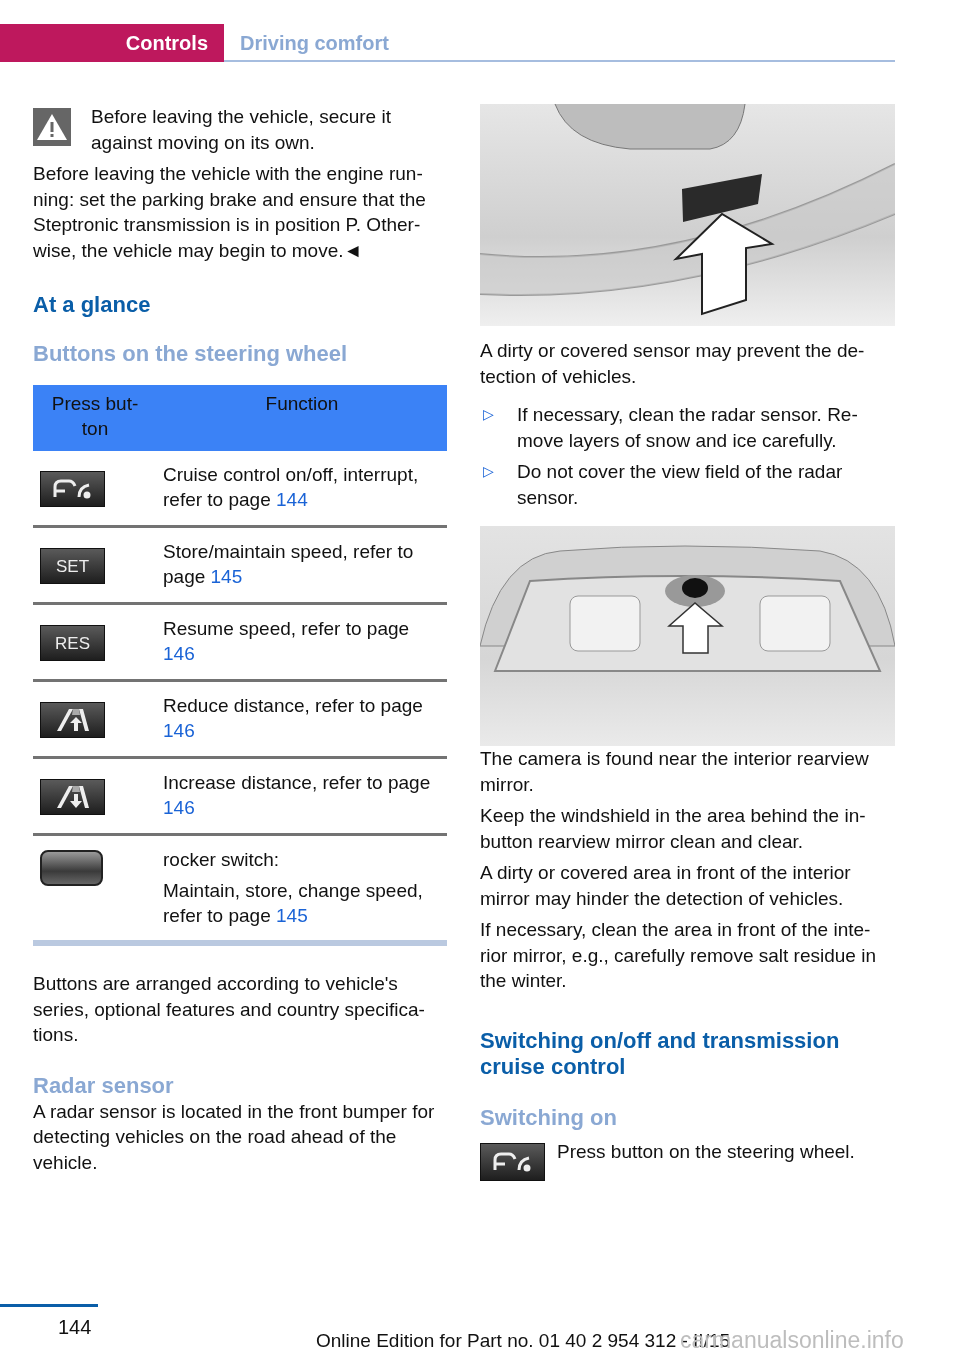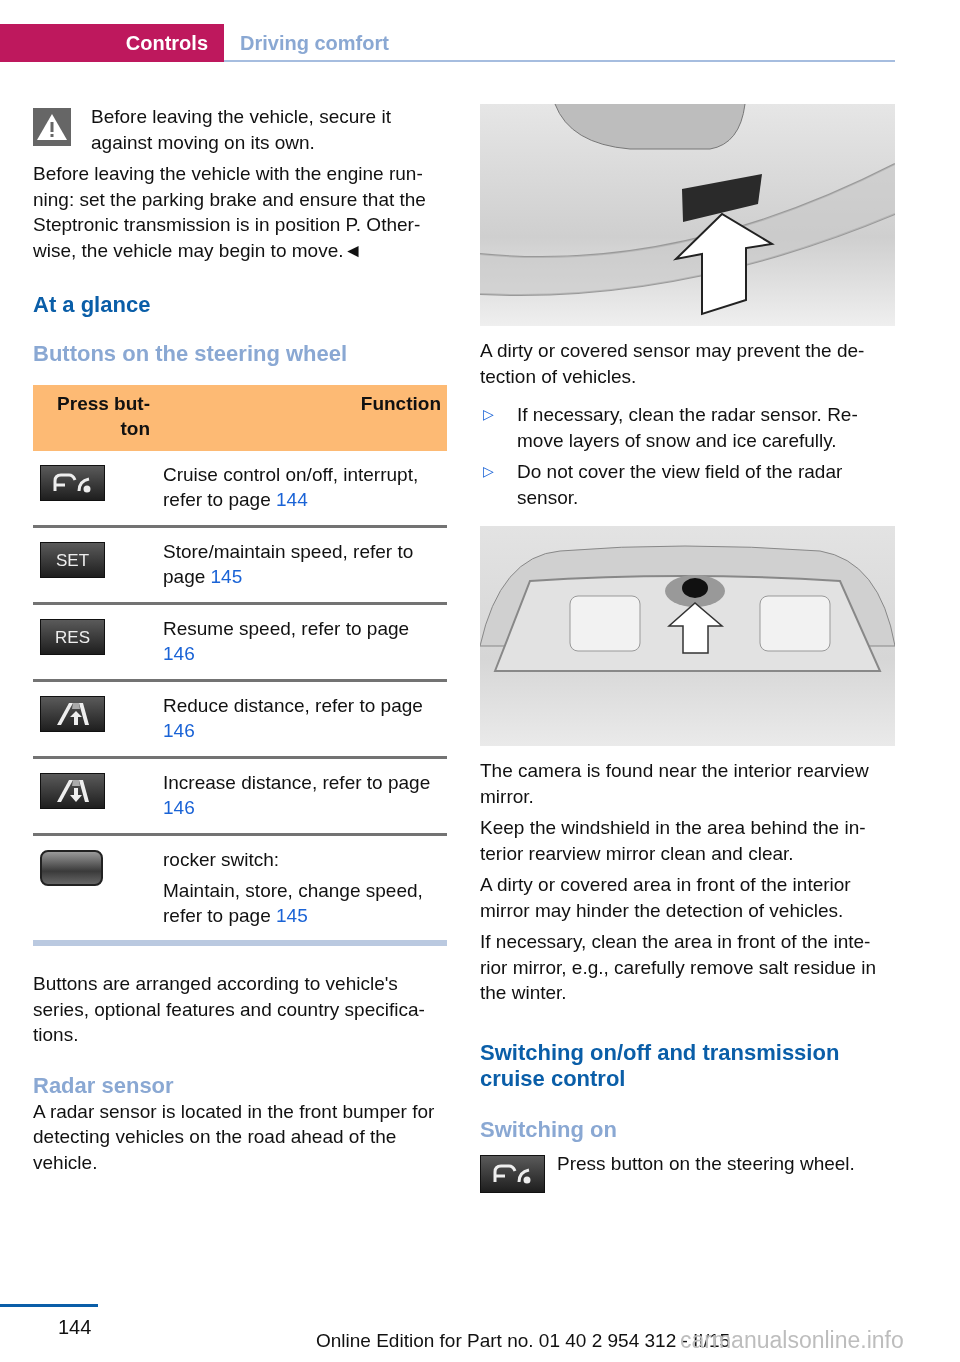--- a/index.html
+++ b/index.html
@@ -18,27 +18,27 @@
   .right { left: 480px; top: 104px; width: 415px; }
   p { margin: 0; font-size: 19px; line-height: 25.5px; }
   .blue-h1 { color: #0a5ea8; font-weight: bold; font-size: 22px; line-height: 27px; }
   .blue-h2 { color: #8aa8d3; font-weight: bold; font-size: 22px; line-height: 27px; }
   .link { color: #1a63d6; }
 
   .warn { display: flex; gap: 20px; }
   .warn-icon { width: 38px; height: 38px; background: #666; flex: none; margin-top: 4px; display:flex; align-items:center; justify-content:center; }
 
   table.btns { border-collapse: collapse; width: 414px; }
-  table.btns th { background: #fdba74; text-align: right; font-weight: bold; font-size: 19px;
+  table.btns th { background: #3b82f6; text-align: center; font-weight: normal; font-size: 19px;
                   line-height: 25px; padding: 6px 6px 10px 7px; vertical-align: top; }
   table.btns td { font-size: 19px; line-height: 25px; padding: 11px 6px 13px 7px; vertical-align: top;
                   border-bottom: 3px solid #737373; }
   table.btns tr:last-child td { border-bottom: 6px solid #bac9e0; padding-bottom: 12px; }
   .btn-img { width: 63px; height: 34px; background: linear-gradient(#5a5a5a, #1e1e1e); border: 1px solid #111;
-             display: flex; align-items: center; justify-content: center; color: #eee; font-size: 17px; margin-top: 3px; }
+             display: flex; align-items: center; justify-content: center; color: #eee; font-size: 17px; margin-top: 9px; }
   .rocker { width: 63px; height: 36px; background: linear-gradient(#9a9a9a, #3a3a3a 60%, #666); border: 2px solid #222;
             border-radius: 8px; margin-top: 3px; box-sizing: border-box; }
 
   .img { background: #dcdcdc; position: relative; overflow: hidden; }
   .bullets { margin: 0; padding: 0; list-style: none; }
   .bullets li { display: flex; font-size: 19px; line-height: 25.5px; margin-bottom: 6px; }
   .bullets .tri { color: #1a63d6; width: 34px; flex: none; font-size: 14px; padding-left: 3px; }
 
   .footer-line { position: absolute; left: 0; top: 1304px; width: 98px; height: 3px; background: #0a5ea8; }
   .page-num { position: absolute; left: 58px; top: 1316px; font-size: 20px; }
@@ -170,22 +170,22 @@
     <svg width="415" height="220" viewBox="0 0 415 220">
       <path d="M0 120 Q20 30 80 25 Q200 15 340 25 Q400 35 415 120 Z" fill="#d0d0d0" stroke="#888"></path>
       <path d="M15 145 L50 55 Q200 45 360 55 L400 145 Z" fill="#e2e2e2" stroke="#888" stroke-width="2"></path>
       <rect x="90" y="70" width="70" height="55" rx="8" fill="#f2f2f2" stroke="#999"></rect>
       <rect x="280" y="70" width="70" height="55" rx="8" fill="#f2f2f2" stroke="#999"></rect>
       <ellipse cx="215" cy="65" rx="30" ry="16" fill="#999"></ellipse>
       <ellipse cx="215" cy="62" rx="13" ry="10" fill="#111"></ellipse>
       <polygon points="203,127 203,100 189,100 215,77 242,100 228,100 228,127" fill="#fff" stroke="#333" stroke-width="1.5"></polygon>
     </svg>
   </div>
-  <p style="margin-top:12px">The camera is found near the interior rearview mirror.</p>
-  <p style="margin-top:6px">Keep the windshield in the area behind the in- terior rearview mirror clean and clear.</p>
+  <p style="">The camera is found near the interior rearview mirror.</p>
+  <p style="margin-top:6px">Keep the windshield in the area behind the in- button rearview mirror clean and clear.</p>
   <p style="margin-top:6px">A dirty or covered area in front of the interior mirror may hinder the detection of vehicles.</p>
   <p style="margin-top:6px">If necessary, clean the area in front of the inte- rior mirror, e.g., carefully remove salt residue in the winter.</p>
   <div class="blue-h1" style="margin-top:34px;line-height:26px">Switching on/off and transmission cruise control</div>
   <div class="blue-h2" style="margin-top:24px">Switching on</div>
   <div style="display:flex;gap:12px;margin-top:8px">
     <div class="btn-img" style="margin-top:4px;height:36px">
       <svg width="44" height="24" viewBox="0 0 44 24" fill="none" stroke="#eee" stroke-width="3">
           <path d="M4 20 V10 Q4 4 10 4 H18 Q22 4 24 9"></path>
           <path d="M4 14 H14"></path>
           <path d="M28 20 Q28 10 38 8"></path>

